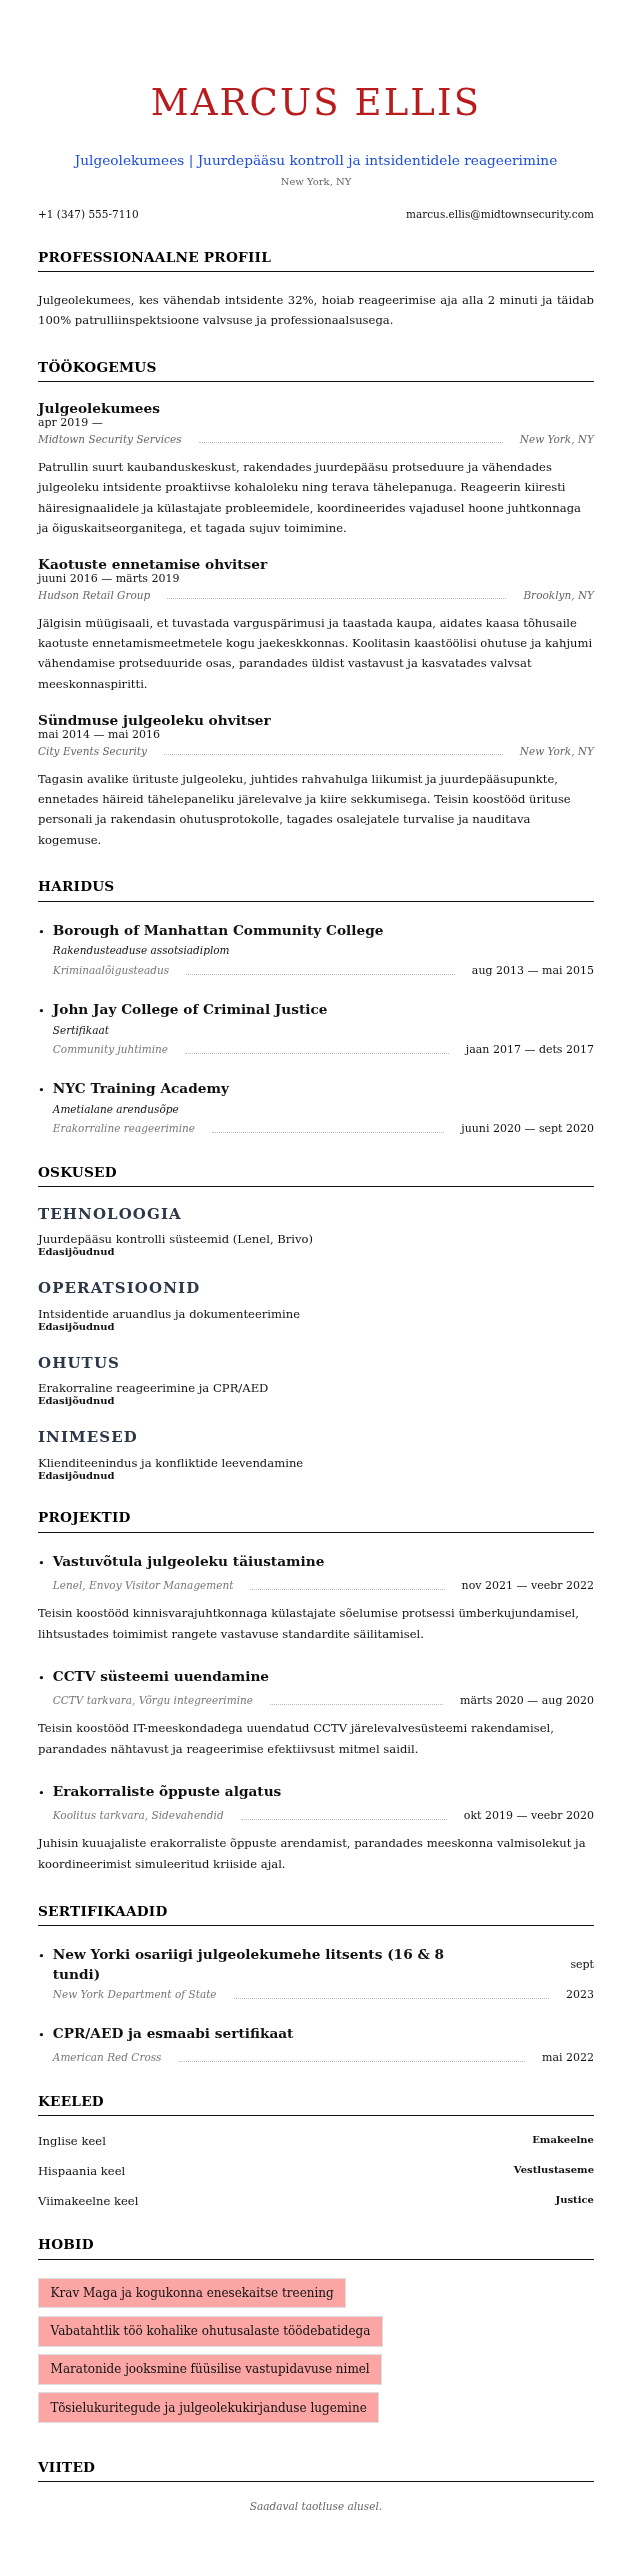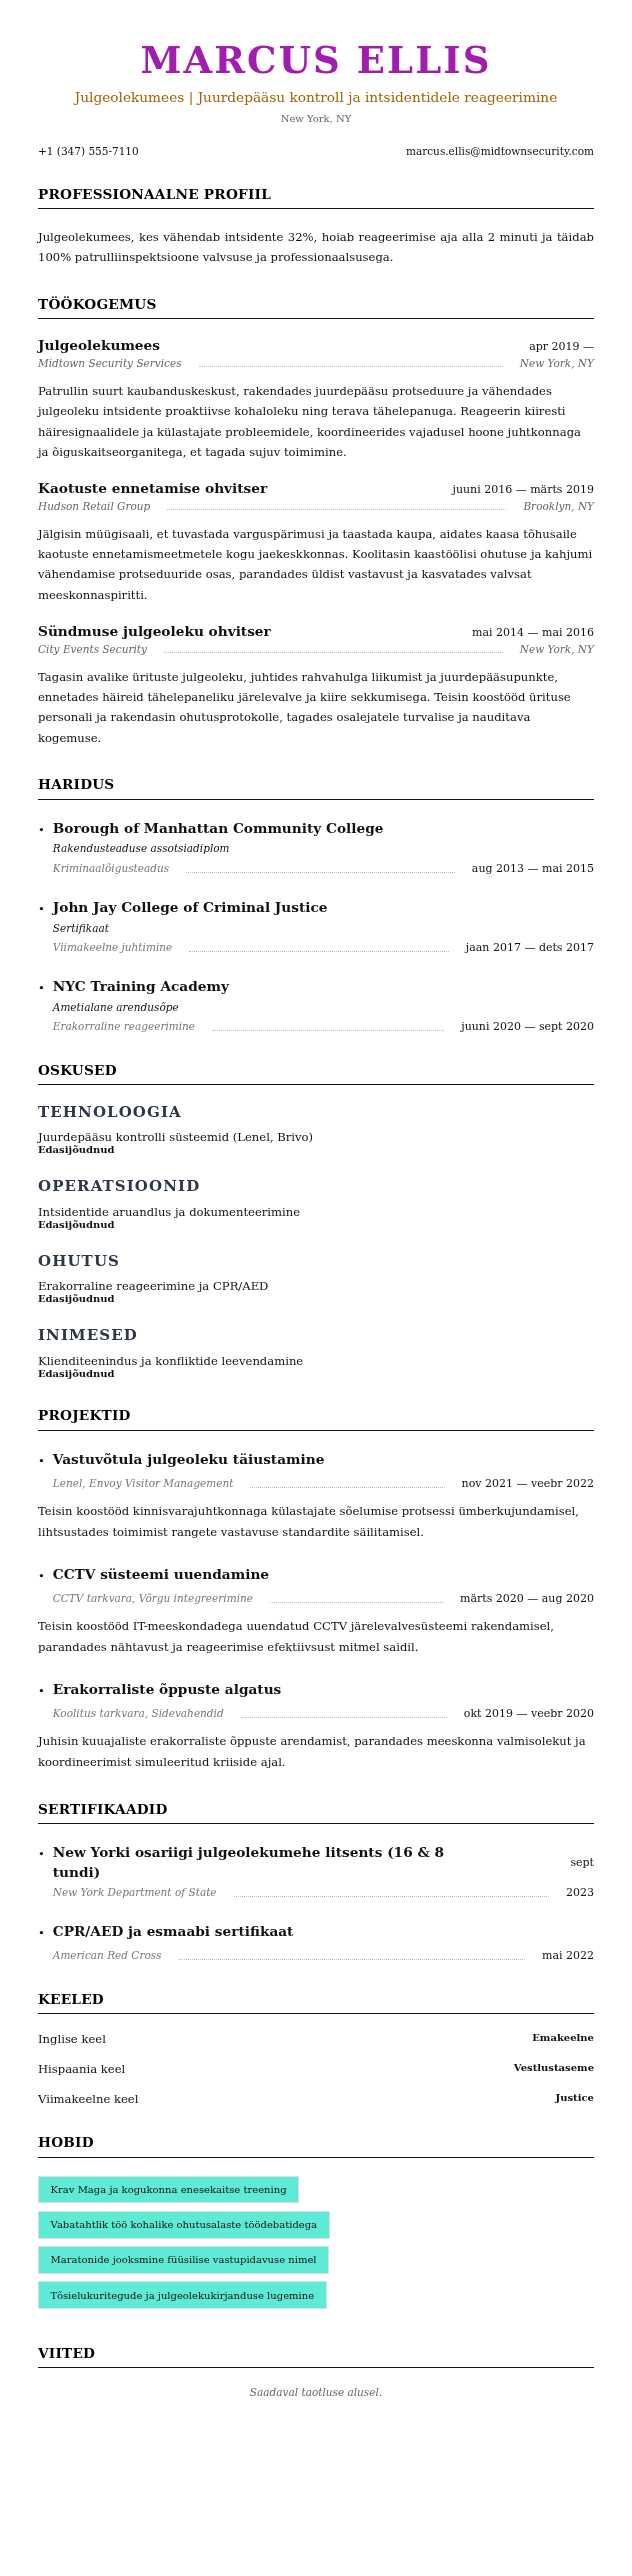--- a/index.html
+++ b/index.html
@@ -6,36 +6,36 @@
   html, body { background: #ffffff; }
   body {
     width: 632px;
     font-family: "DejaVu Serif", serif;
     color: #111111;
   }
   .page { width: 632px; padding: 40px 38px 42px 38px; }
 
   
   .hdr { text-align: center; }
-  .hdr .name { font-size: 37px; font-weight: bold; letter-spacing: 2.1px; line-height: 1.1; color: #a21caf; }
-  .hdr .title { font-size: 13.7px; margin-top: 8px; color: #a16207; }
+  .hdr .name { font-size: 37px; font-weight: normal; letter-spacing: 2.1px; line-height: 1.1; color: #b91c1c; margin-top: 43px; }
+  .hdr .title { font-size: 13.7px; margin-top: 28px; color: #1d4ed8; }
   .hdr .loc { font-size: 10px; color: #666; margin-top: 8.4px; }
   .contact { display: flex; justify-content: space-between; margin-top: 21px; font-size: 10.5px; color: #111; }
 
   
   .section { margin-top: 28.5px; }
   .sec-h { font-size: 13.7px; font-weight: bold; color: #000; padding-bottom: 6.3px; border-bottom: 1.1px solid #111; letter-spacing: 0.2px; }
   .sec-body { padding-top: 18px; }
   .para { font-size: 11.6px; line-height: 1.75; text-align: justify; }
   .para.left { text-align: left; }
 
   
   .job { margin-bottom: 18px; }
   .job:last-child { margin-bottom: 0; }
-  .job-top { display: flex; justify-content: space-between; align-items: baseline; }
+  .job-top { display: flex; justify-content: space-between; align-items: baseline; flex-direction: column; }
   .job-title { font-size: 13.7px; font-weight: bold; }
   .job-date { font-size: 11px; }
   .job-sub { display: flex; align-items: baseline; margin-top: 4.2px; font-size: 10.5px; font-style: italic; color: #666; }
   .leader { flex: 1; margin: 0 17px; border-bottom: 0.5px dotted #bbb; height: 0.5px; align-self: flex-end; margin-bottom: 2.1px; }
   .job-sub .right { color: #666; }
   .job .para { margin-top: 11.6px; }
 
   
   .entry { position: relative; padding-left: 14.8px; margin-bottom: 22px; }
   .entry:last-child { margin-bottom: 0; }
@@ -57,21 +57,21 @@
   .skill-cat { font-size: 15px; font-weight: bold; color: #2d3748; letter-spacing: 1.1px; }
   .skill-row { display: flex; justify-content: space-between; margin-top: 9.5px; font-size: 11.6px; flex-direction: column; }
   .skill-level { font-weight: bold; font-size: 10px; }
 
   
   .lang-row { display: flex; justify-content: space-between; font-size: 11.6px; margin-bottom: 16px; }
   .lang-row:last-child { margin-bottom: 0; }
   .lang-level { font-weight: bold; font-size: 10px; }
 
   
-  .hobby { display: inline-block; background: #5eead4; border: 1.1px solid #dcdde0; padding: 7.4px 11.6px; font-size: 10px; margin-bottom: 7.4px; }
+  .hobby { display: inline-block; background: #fca5a5; border: 1.1px solid #dcdde0; padding: 7.4px 11.6px; font-size: 12px; margin-bottom: 7.4px; }
   .hobby-wrap { display: flex; flex-direction: column; align-items: flex-start; }
 
   
   .refs { text-align: center; font-style: italic; color: #666; font-size: 10.5px; }
 </style>
 </head>
 <body>
 
 <div class="page">
 
@@ -145,21 +145,21 @@
           <span class="left">Kriminaalõigusteadus</span>
           <span class="leader"></span>
           <span class="right">aug 2013 — mai 2015</span>
         </div>
       </div>
       <div class="entry">
         <span class="bullet">•</span>
         <div class="entry-title">John Jay College of Criminal Justice</div>
         <div class="entry-degree">Sertifikaat</div>
         <div class="entry-row">
-          <span class="left">Viimakeelne juhtimine</span>
+          <span class="left">Community juhtimine</span>
           <span class="leader"></span>
           <span class="right">jaan 2017 — dets 2017</span>
         </div>
       </div>
       <div class="entry">
         <span class="bullet">•</span>
         <div class="entry-title">NYC Training Academy</div>
         <div class="entry-degree">Ametialane arendusõpe</div>
         <div class="entry-row">
           <span class="left">Erakorraline reageerimine</span>

